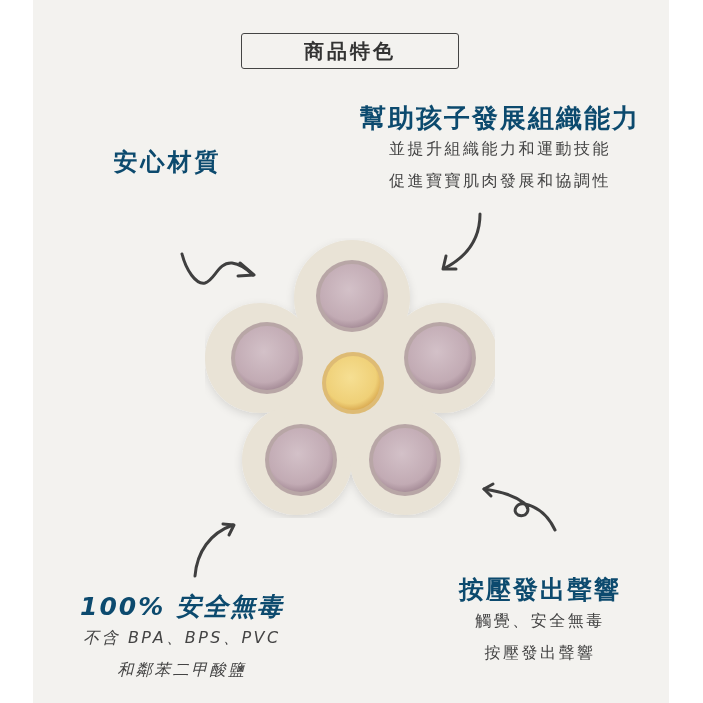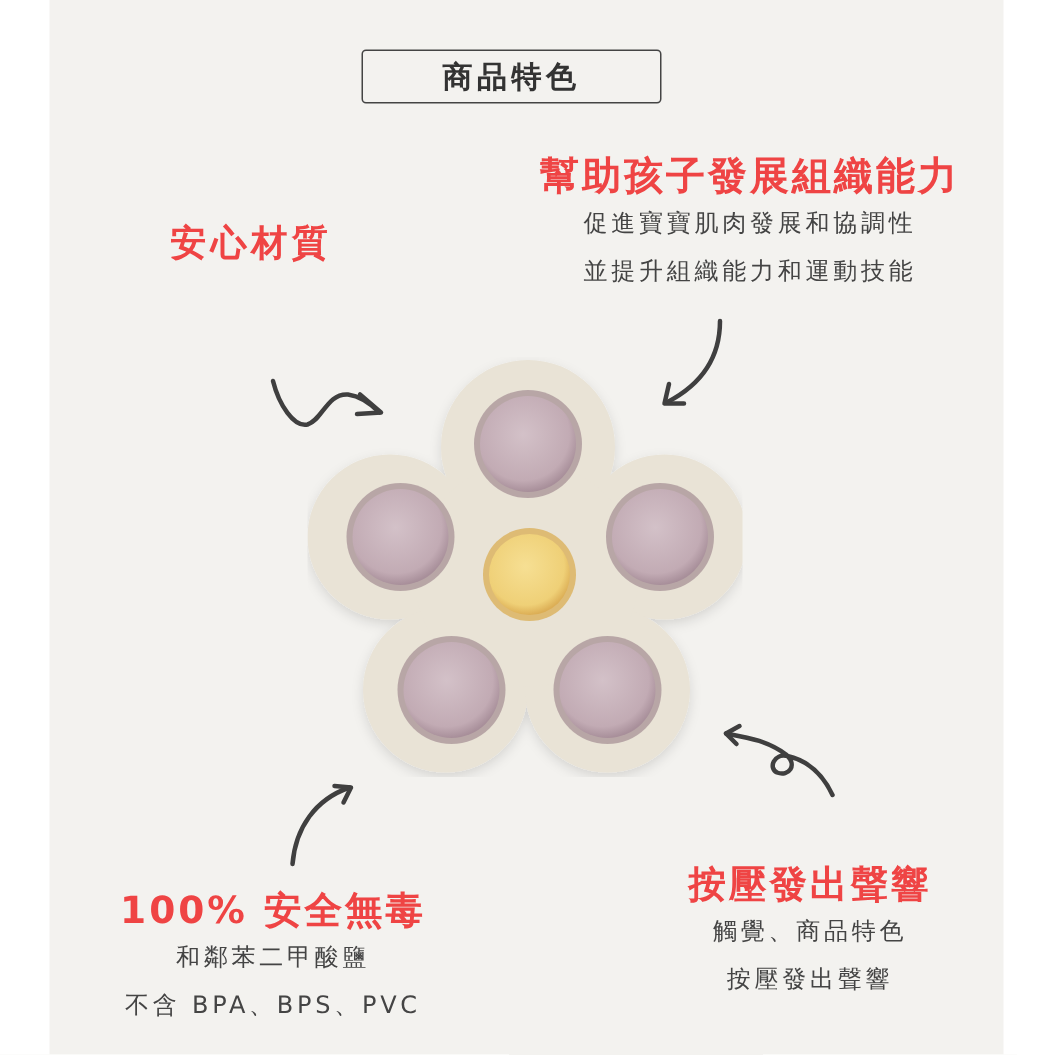--- a/index.html
+++ b/index.html
@@ -3,33 +3,33 @@
   <meta charset="utf-8">
   <style>
     html, body { margin: 0; padding: 0; background: #ffffff; }
     body { width: 703px; height: 703px; position: relative; overflow: hidden; }
     .panel {
       position: absolute; left: 33px; top: 0; width: 636px; height: 703px;
       background: #f3f2ef;
     }
     .hand { font-family: "DejaVu Sans", sans-serif; color: #3a3a3a; }
     .title-box {
-      position: absolute; left: 241px; top: 33px; width: 200px; height: 36px;
+      position: absolute; left: 241px; top: 33px; width: 218px; height: 36px;
       border: 1.5px solid #444; border-radius: 3px; box-sizing: border-box;
       display: flex; align-items: center; justify-content: center;
       font-family: Liberation Sans, sans-serif; font-weight: bold; font-size: 20px;
       color: #333; letter-spacing: 3px; background: transparent;
     }
     .feature { position: absolute; text-align: center; }
-    .feature .heading { font-size: 24px; font-weight: bold; letter-spacing: 3px; line-height: 30px; color: #ef4444; }
+    .feature .heading { font-size: 24px; font-weight: bold; letter-spacing: 3px; line-height: 30px; color: #0c4a6e; }
     .feature .line { font-size: 16px; letter-spacing: 2.5px; line-height: 32px; color: #444; }
     #f-material { left: 75px; top: 147px; width: 185px; text-align: center; }
     #f-development { left: 340px; top: 103px; width: 320px; }
     #f-development .heading { font-size: 26px; letter-spacing: 2px; }
-    #f-safety { left: 62px; top: 592px; width: 240px; }
+    #f-safety { left: 62px; top: 592px; width: 240px; font-style: italic; }
     #f-safety .heading { font-size: 25px; letter-spacing: 2px; }
     #f-sound { left: 440px; top: 563px; width: 200px; }
     #f-sound .heading { font-size: 25px; letter-spacing: 2px; margin-top: 12px; }
     svg.arrow { position: absolute; overflow: visible; }
     .flower { position: absolute; left: 205px; top: 238px; width: 290px; height: 280px; }
   </style>
 </head>
 <body>
 
 <div class="panel"></div>
@@ -37,33 +37,33 @@
 <div class="title-box">
   <span>商品特色</span>
 </div>
 
 <div class="feature hand" id="f-material">
   <div class="heading">安心材質</div>
 </div>
 
 <div class="feature hand" id="f-development">
   <div class="heading">幫助孩子發展組織能力</div>
+  <div class="line">並提升組織能力和運動技能</div>
   <div class="line">促進寶寶肌肉發展和協調性</div>
-  <div class="line">並提升組織能力和運動技能</div>
 </div>
 
 <div class="feature hand" id="f-safety">
   <div class="heading">100% 安全無毒</div>
+  <div class="line">不含 BPA、BPS、PVC</div>
   <div class="line">和鄰苯二甲酸鹽</div>
-  <div class="line">不含 BPA、BPS、PVC</div>
 </div>
 
 <div class="feature hand" id="f-sound">
   <div class="heading">按壓發出聲響</div>
-  <div class="line">觸覺、商品特色</div>
+  <div class="line">觸覺、安全無毒</div>
   <div class="line">按壓發出聲響</div>
 </div>
 
 <svg class="arrow" style="left:0;top:0" width="703" height="703" viewBox="0 0 703 703">
   <g fill="none" stroke="#3f3f3f" stroke-width="3" stroke-linecap="round" stroke-linejoin="round">
 
     <path d="M182 254 C 186 270, 196 285, 205 283 C 215 280, 218 262, 232 263 C 240 264, 248 270, 253 275"></path>
     <path d="M240 263 L 254 275 L 238 276"></path>
 
     <path d="M480 214 C 480 238, 468 256, 445 268"></path>

